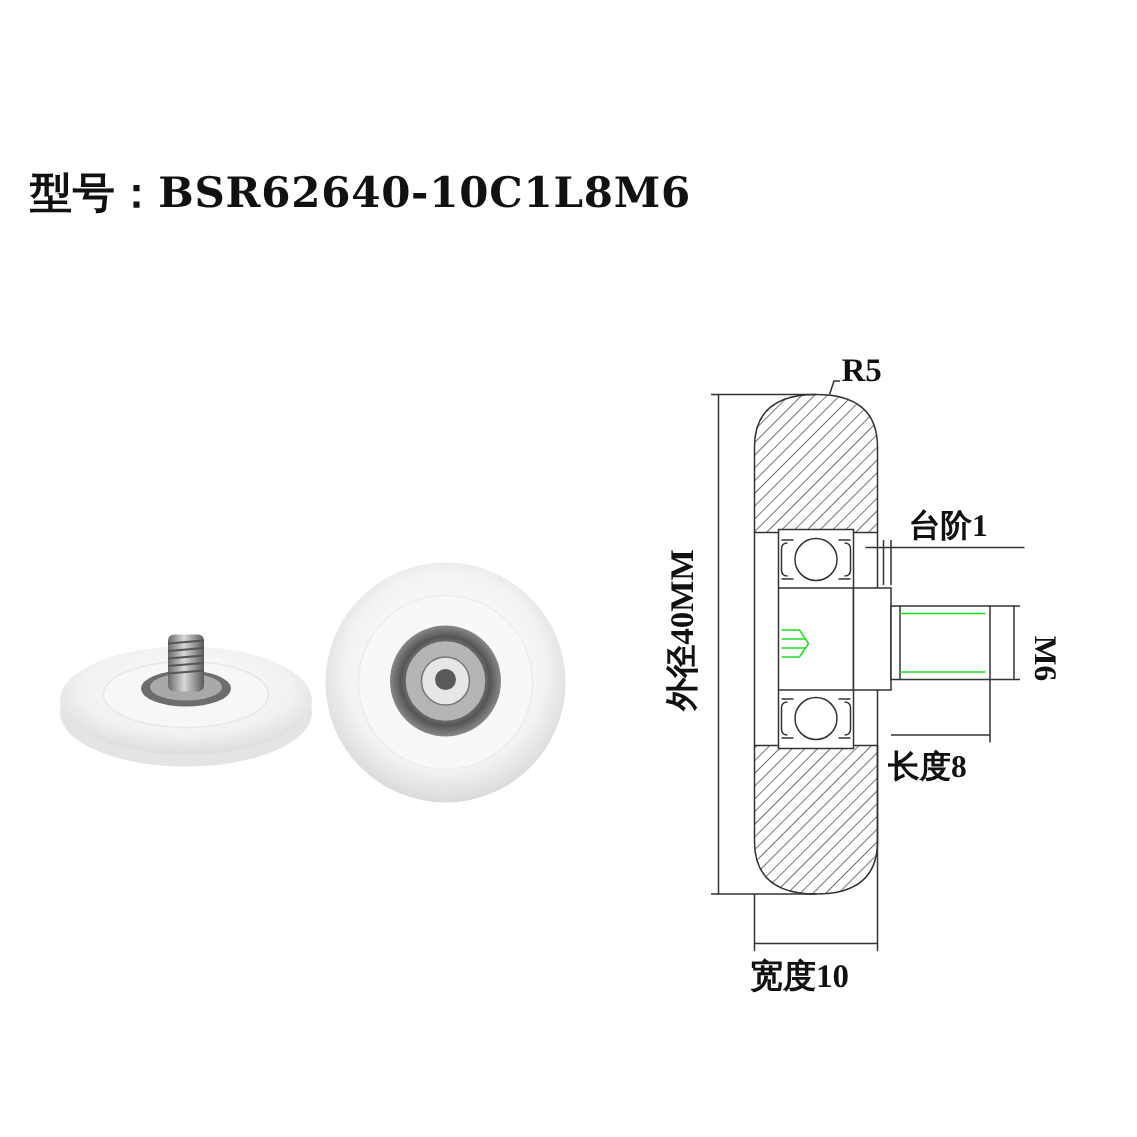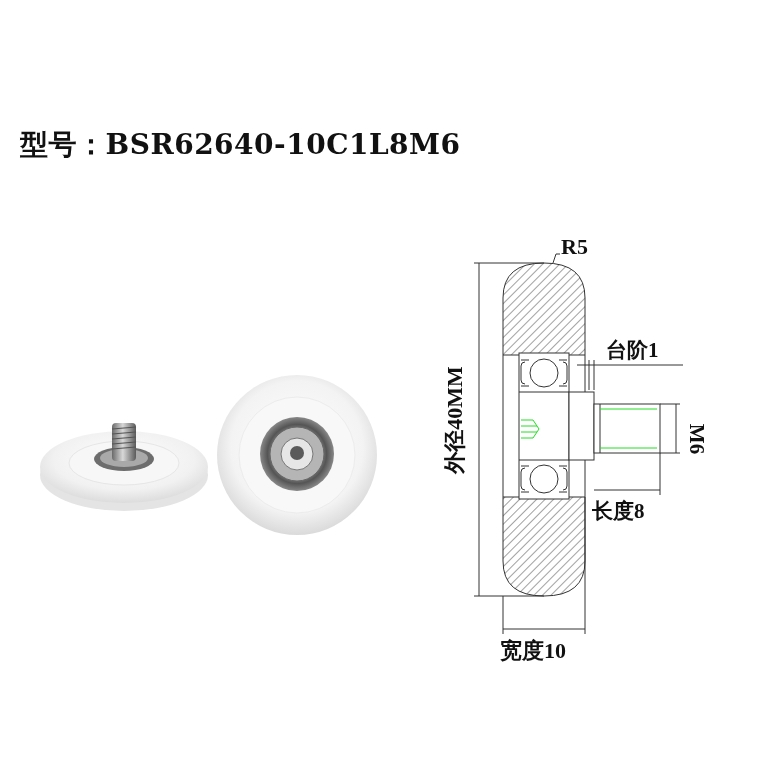--- a/index.html
+++ b/index.html
@@ -2,21 +2,20 @@
 <html><head>
 <meta charset="utf-8">
 <style>
   html, body { margin: 0; padding: 0; background: #ffffff; }
   body { width: 758px; height: 758px; position: relative; overflow: hidden; font-family: "DejaVu Serif", "Liberation Serif", serif; }
   .title {
     position: absolute; left: 20px; top: 110px;
     font-family: "DejaVu Serif", "Liberation Serif", serif;
     font-weight: bold; font-size: 28px; color: #111; letter-spacing: 0.5px;
     white-space: nowrap;
-    margin-top: 16px;
   }
   .photo { position: absolute; }
   #drawing { position: absolute; left: 0; top: 0; }
   .lbl { font-family: "Liberation Serif", "DejaVu Serif", serif; font-weight: bold; fill: #111; }
 </style>
 </head>
 <body>
 
 <div class="title">
   <span>型号：</span><span>BSR62640-10C1L8M6</span>

